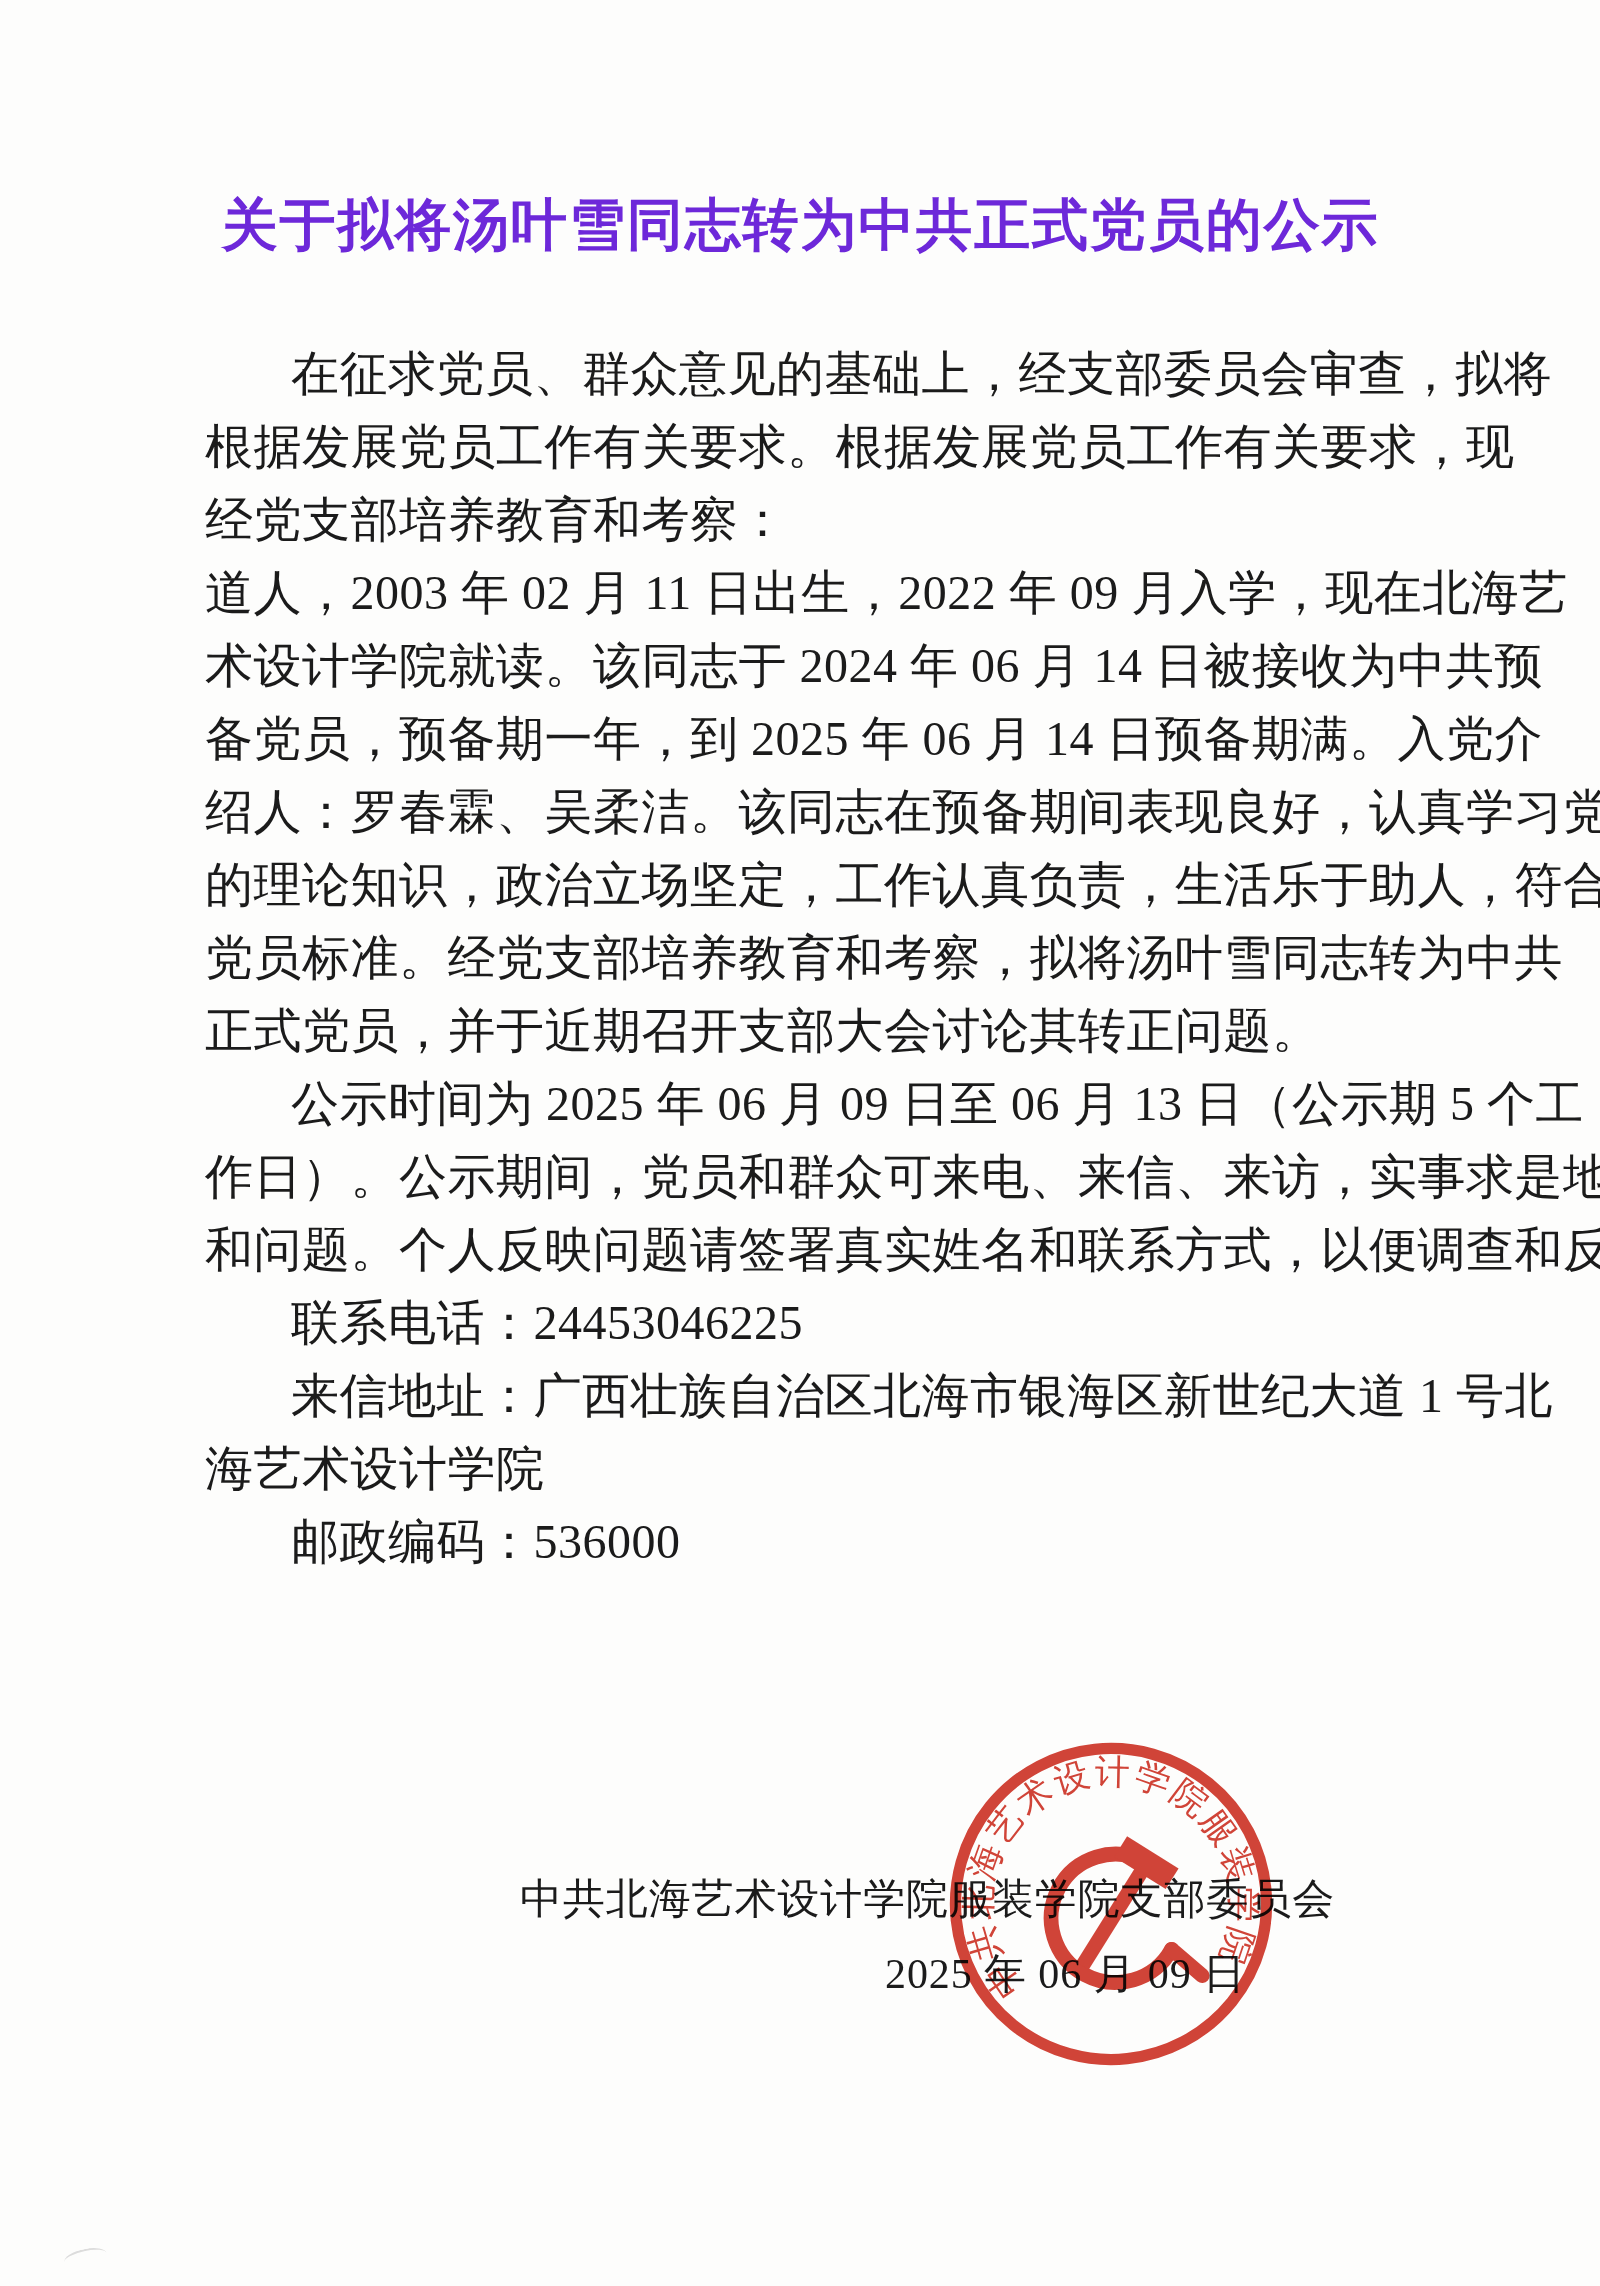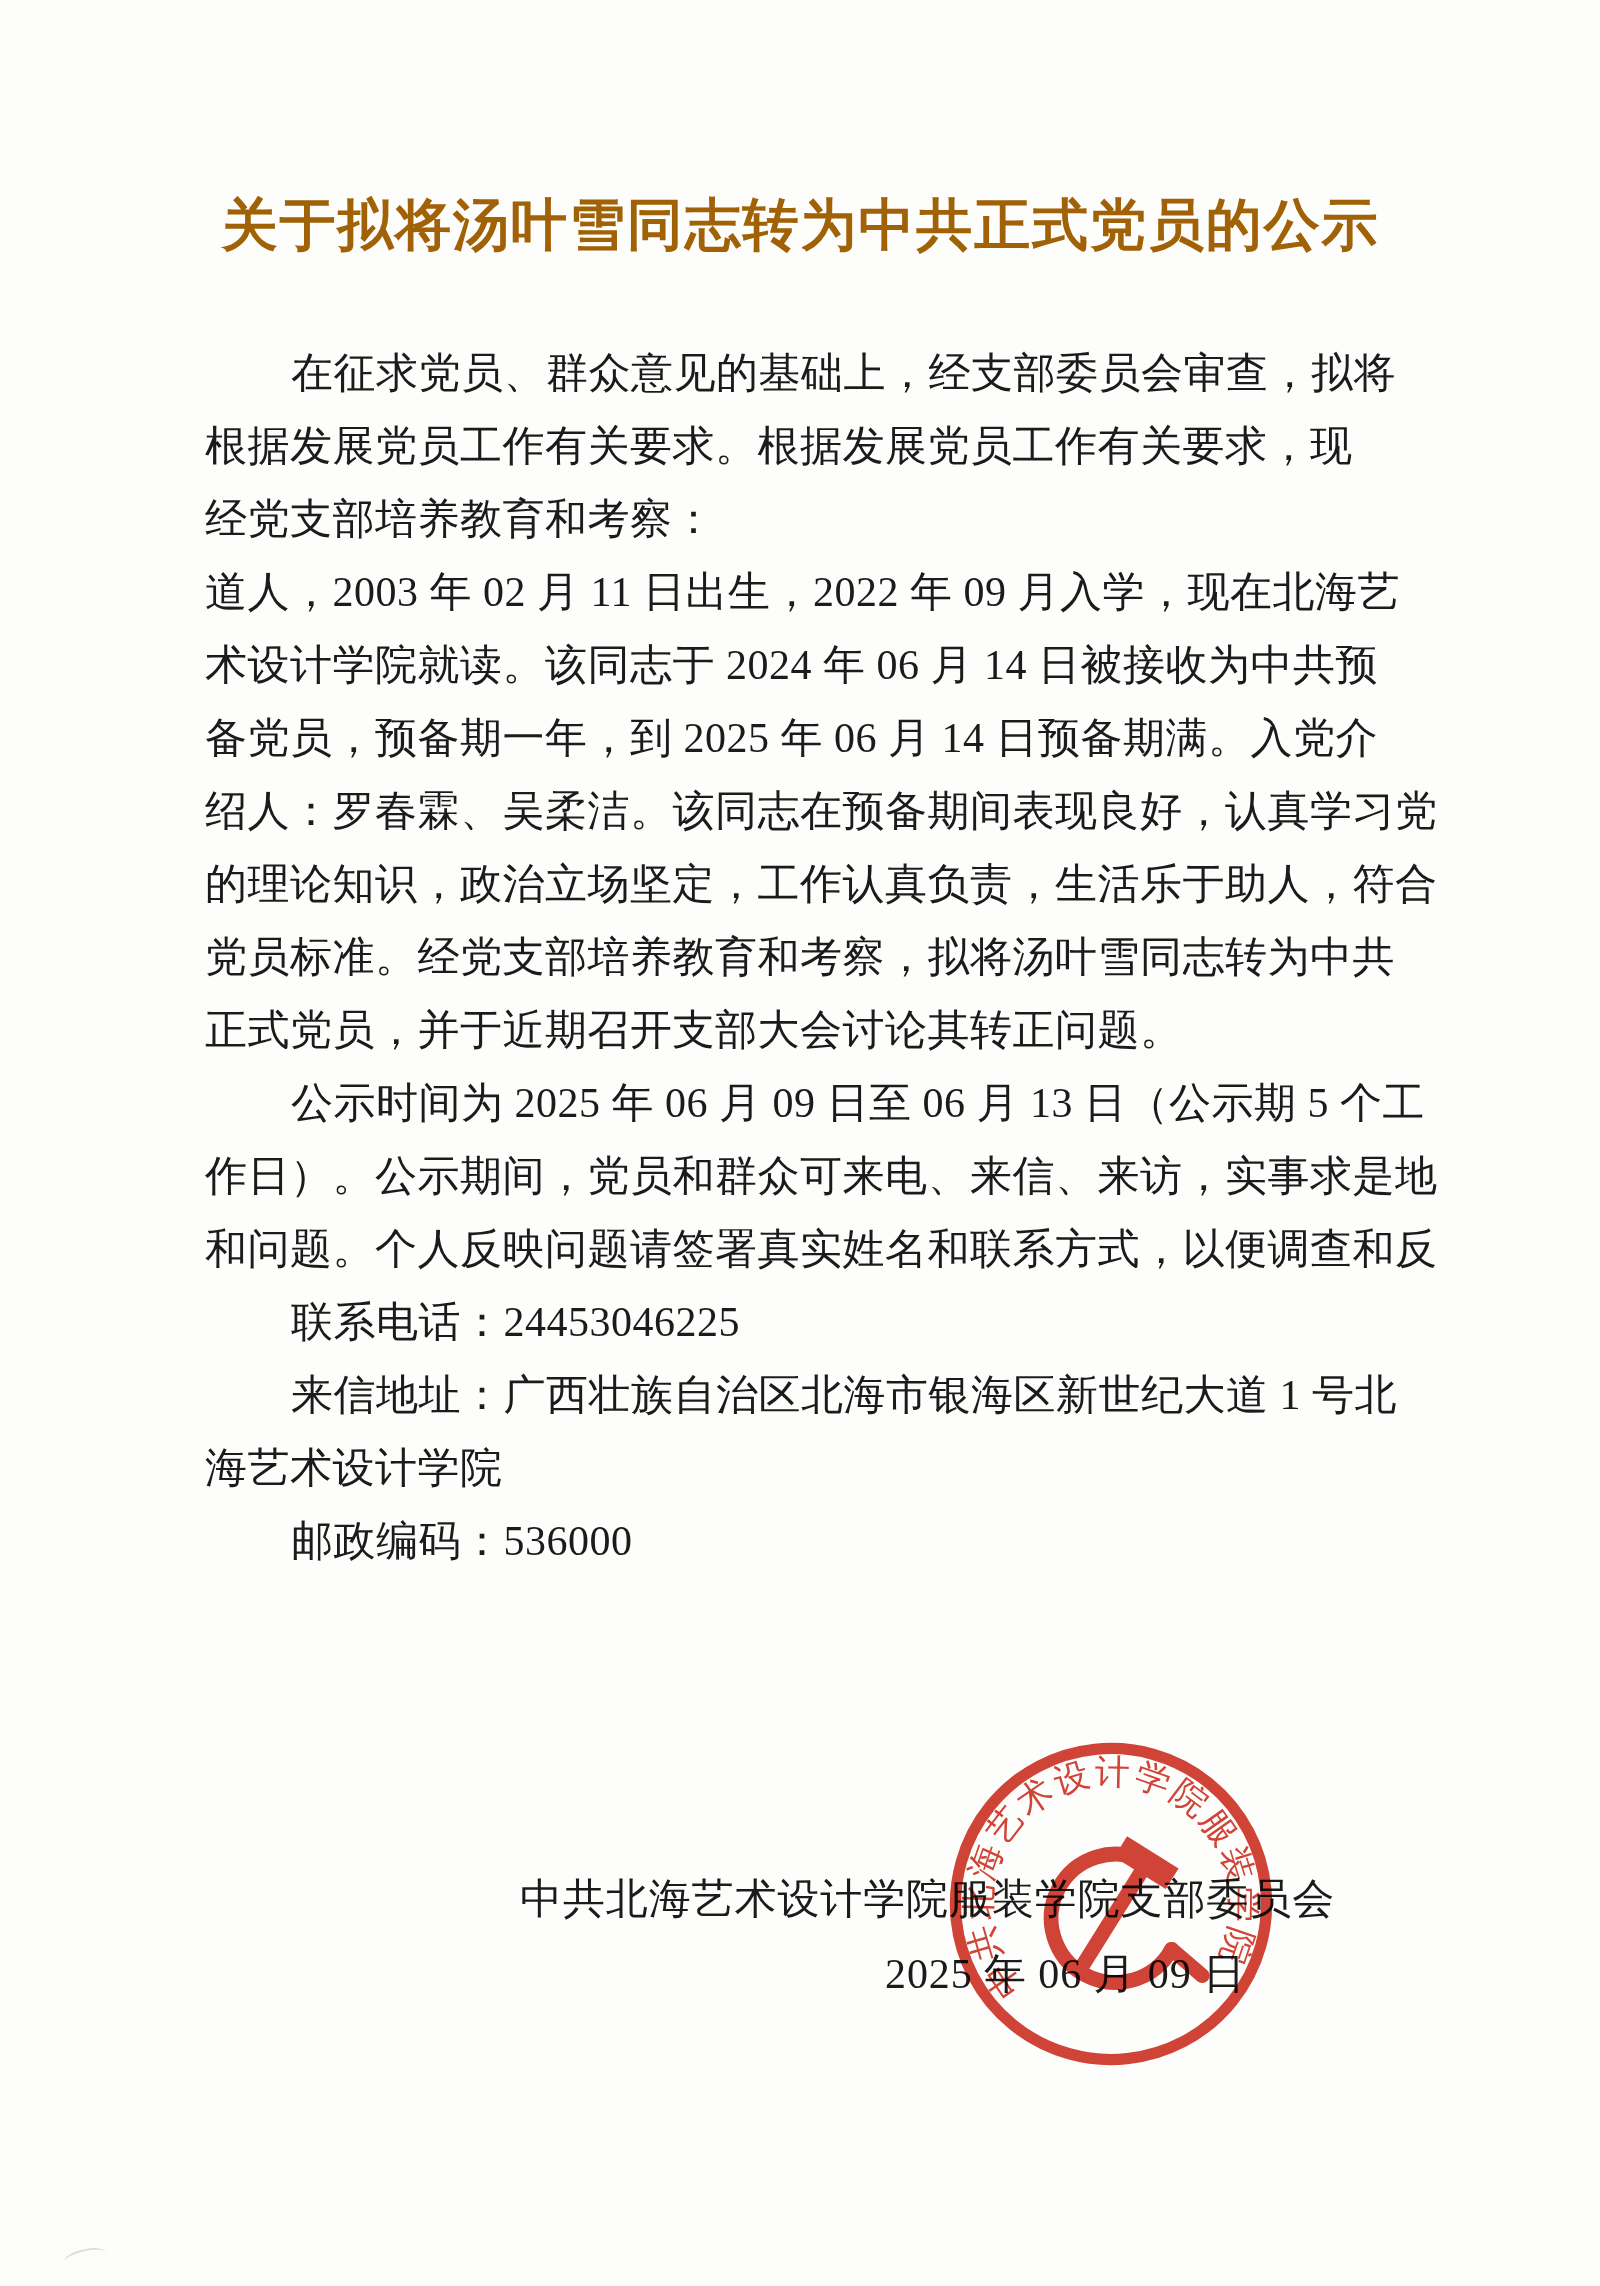--- a/index.html
+++ b/index.html
@@ -8,29 +8,29 @@
     width:1601px; height:2286px;
     margin:0 auto;
     background:#fdfdfc;
     font-family:"Liberation Serif","DejaVu Serif",serif;
     color:#1b1b1b;
     overflow:hidden;
   }
   .title {
     position:absolute; top:188px; left:0; width:100%;
     margin:0; text-align:center;
-    font-size:56px; font-weight:bold; color:#a16207;
+    font-size:56px; font-weight:bold; color:#6d28d9;
     letter-spacing:1.9px;
   }
   .body-block {
     position:absolute; left:205px; top:337px; width:1200px;
   }
   .line {
     height:73px; line-height:73px;
-    font-size:42px; white-space:nowrap;
+    font-size:48px; white-space:nowrap;
     letter-spacing:0.5px;
   }
   .line.indent { text-indent:86px; }
   .signature {
     position:absolute; top:1865px; left:520px;
     font-size:42px; line-height:68px; white-space:nowrap;
     letter-spacing:0.9px;
   }
   .date-line {
     position:absolute; top:1940px; left:885px;

